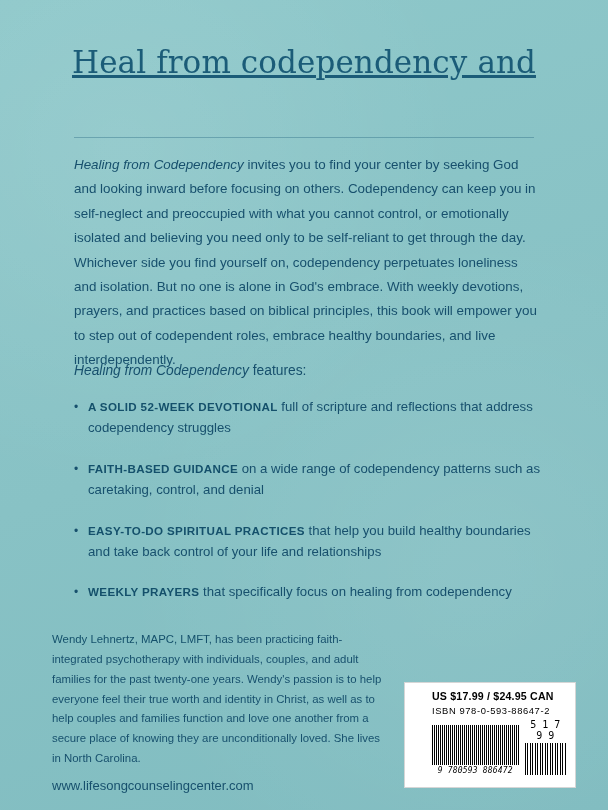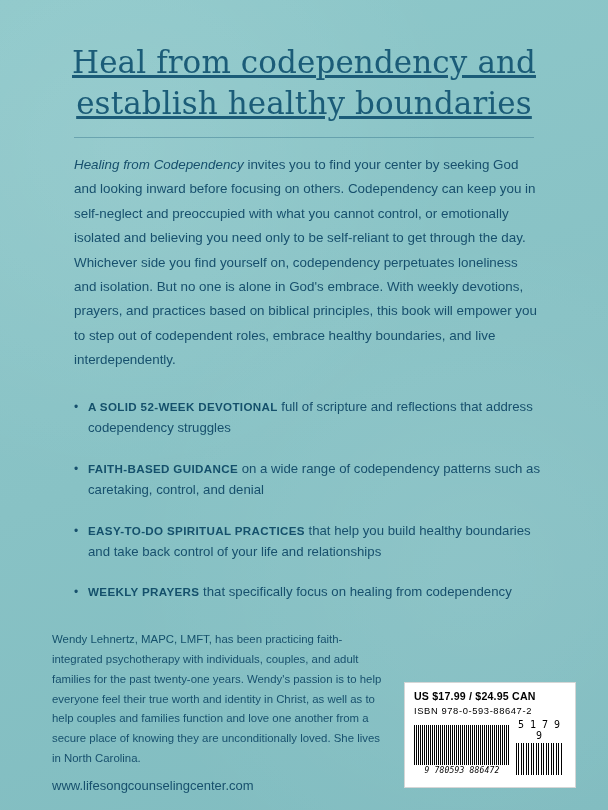--- a/index.html
+++ b/index.html
@@ -119,21 +119,21 @@
   }
   .barcode-box {
     position: absolute;
     left: 404px;
     top: 682px;
     width: 172px;
     height: 106px;
     background: #ffffff;
     border: 1px solid #d6d6d6;
     box-sizing: border-box;
-    padding: 7px 9px 4px 9px;
+    padding: 7px 9px 4px 27px;
   }
   .price-line {
     font-size: 10.6px;
     font-weight: bold;
     color: #000;
     letter-spacing: 0.2px;
   }
   .isbn-line {
     font-size: 9.4px;
     color: #000;
@@ -187,27 +187,27 @@
     margin-bottom: 2px;
   }
 </style>
 </head>
 <body>
 
 <div class="cover">
 
   <div class="headline">
     <div>Heal from codependency and</div>
-    <div>establish healthy boundaries</div>
   </div>
 
   <div class="rule"></div>
 
   <div class="body-copy"><em>Healing from Codependency</em> invites you to find your center by seeking God and looking inward before focusing on others. Codependency can keep you in self-neglect and preoccupied with what you cannot control, or emotionally isolated and believing you need only to be self-reliant to get through the day. Whichever side you find yourself on, codependency perpetuates loneliness and isolation. But no one is alone in God's embrace. With weekly devotions, prayers, and practices based on biblical principles, this book will empower you to step out of codependent roles, embrace healthy boundaries, and live interdependently.</div>
 
+  <div class="features-head"><em>Healing from Codependency</em> features:</div>
 
   <div class="features">
 
     <div class="feature">
       <span class="bullet">•</span>
       <span class="feature-text"><span class="feature-lead">A SOLID 52-WEEK DEVOTIONAL</span><span> full of scripture and reflections that address codependency struggles</span></span>
     </div>
 
     <div class="feature">
       <span class="bullet">•</span>

